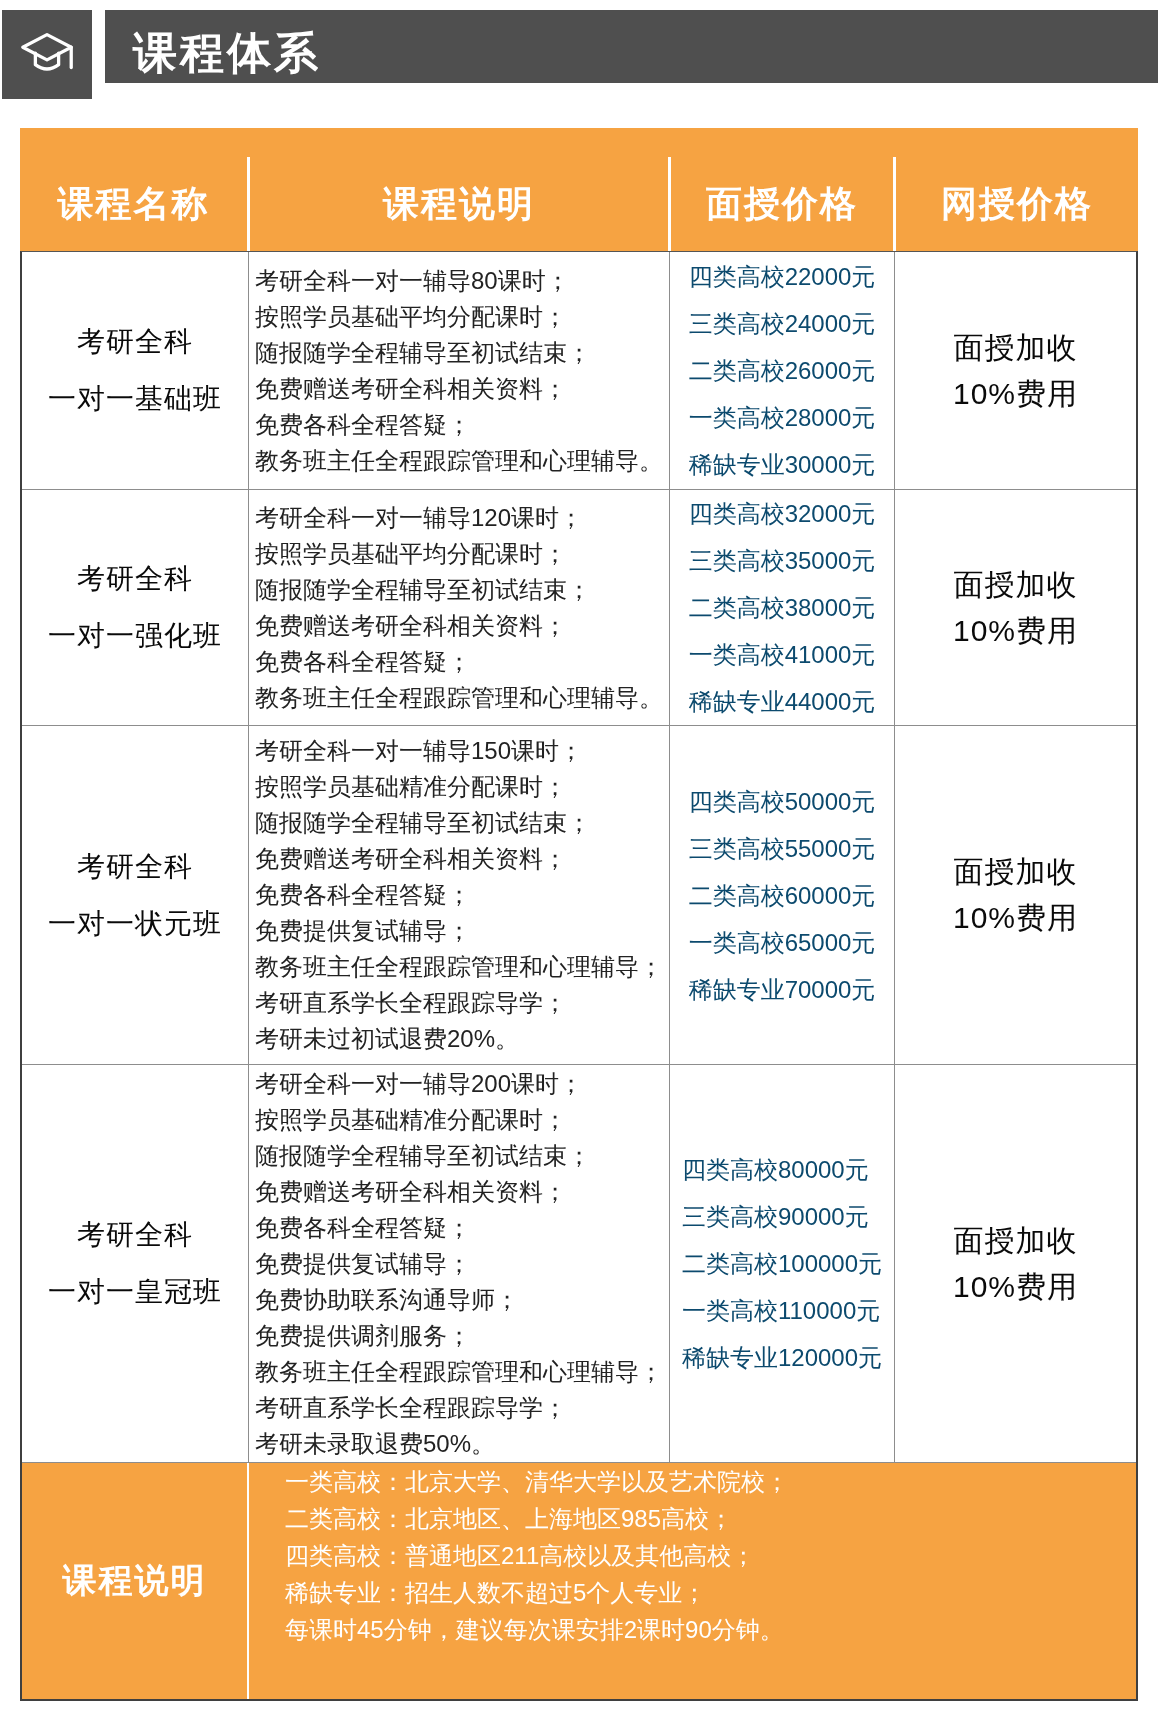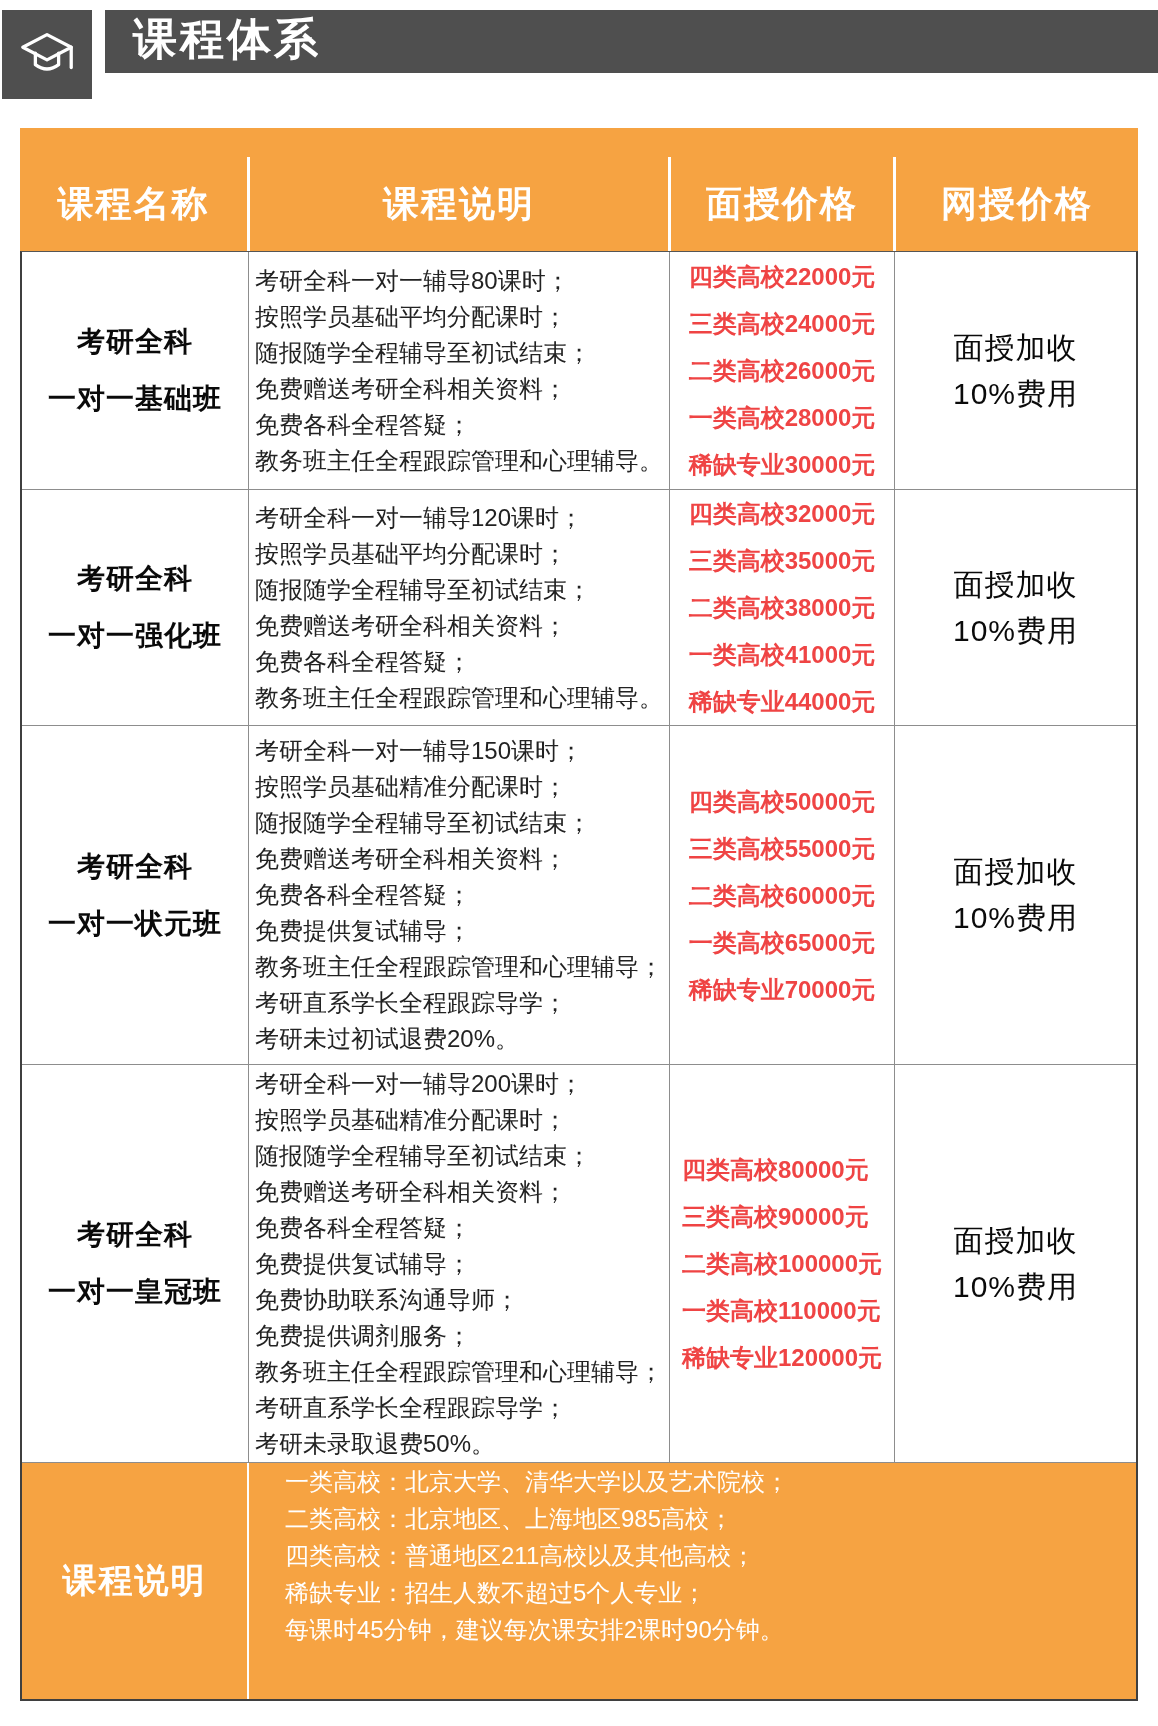--- a/index.html
+++ b/index.html
@@ -2,46 +2,46 @@
 <html><head>
 <meta charset="utf-8">
 <style>
   html,body { margin:0; padding:0; background:#ffffff; }
   body { font-family:"Liberation Sans","DejaVu Sans",sans-serif; }
   .canvas { position:relative; width:1158px; height:1726px; background:#fff; overflow:hidden; }
 
   
   .icon-block { position:absolute; left:2px; top:10px; width:90px; height:89px; background:#4f4f4f;
                 display:flex; align-items:center; justify-content:center; }
-  .title-block { position:absolute; left:105px; top:10px; width:1053px; height:63px; background:#4f4f4f;
-                 display:flex; align-items:flex-start; padding-left:28px; box-sizing:border-box; }
+  .title-block { position:absolute; left:105px; top:10px; width:1053px; height:73px; background:#4f4f4f;
+                 display:flex; align-items:flex-end; padding-left:28px; box-sizing:border-box; }
   .title-block .t { color:#fff; font-size:44px; font-weight:800; letter-spacing:3px; }
 
   
   .table { position:absolute; left:20px; top:128px; width:1118px; }
 
   .thead { display:grid; grid-template-columns:227px 421px 225px 245px; height:123px; background:#F6A342; }
   .th { display:flex; align-items:center; justify-content:center; color:#fff; font-size:36px;
         font-weight:800; letter-spacing:2px; box-sizing:border-box;margin-top:29px; }
   .th + .th { border-left:3px solid #ffffff; }
 
   .tbody { border:2px solid #3f3f3f; border-top:1px solid #555; }
 
   .row { display:grid; grid-template-columns:227px 421px 225px 1fr; border-bottom:1px solid #8d8d8d; }
   .cell { box-sizing:border-box; }
   .cell + .cell { border-left:0; }
   .row .cell { border-right:1px solid #8d8d8d; }
   .row .cell:last-child { border-right:none; }
 
   .name-cell { display:flex; flex-direction:column; align-items:center; justify-content:center; gap:19px;
-               color:#0a0a0a; font-size:28px; font-weight:700; letter-spacing:1px; }
+               color:#0a0a0a; font-size:28px; font-weight:400; letter-spacing:1px; }
   .desc-cell { display:flex; align-items:center; padding-left:20px; padding-right:6px;justify-content:flex-end; }
   .desc-cell .lines { font-size:24px; line-height:36px; color:#222; }
   .price-cell { display:flex; align-items:center; justify-content:center; }
-  .price-cell .lines { font-size:24px; line-height:47px; color:#ef4444; text-align:left;font-weight:bold; }
+  .price-cell .lines { font-size:24px; line-height:47px; color:#0c4a6e; text-align:left; }
   .offline-cell { display:flex; flex-direction:column; align-items:center; justify-content:center;
                   color:#0a0a0a; font-size:30px; font-weight:400; line-height:46px; letter-spacing:1px; }
 
   .tfoot { display:grid; grid-template-columns:227px 1fr; height:236px; background:#F6A342; }
   .tfoot .label { display:flex; align-items:center; justify-content:center; color:#fff; font-size:34px;
                   font-weight:800; letter-spacing:2px; border-right:2px solid #ffffff; box-sizing:border-box; }
   .tfoot .notes { display:flex; align-items:flex-start; padding-left:36px; }
   .tfoot .notes .lines { color:#fff; font-size:24px; line-height:37px; }
 
   .line { white-space:nowrap; }

